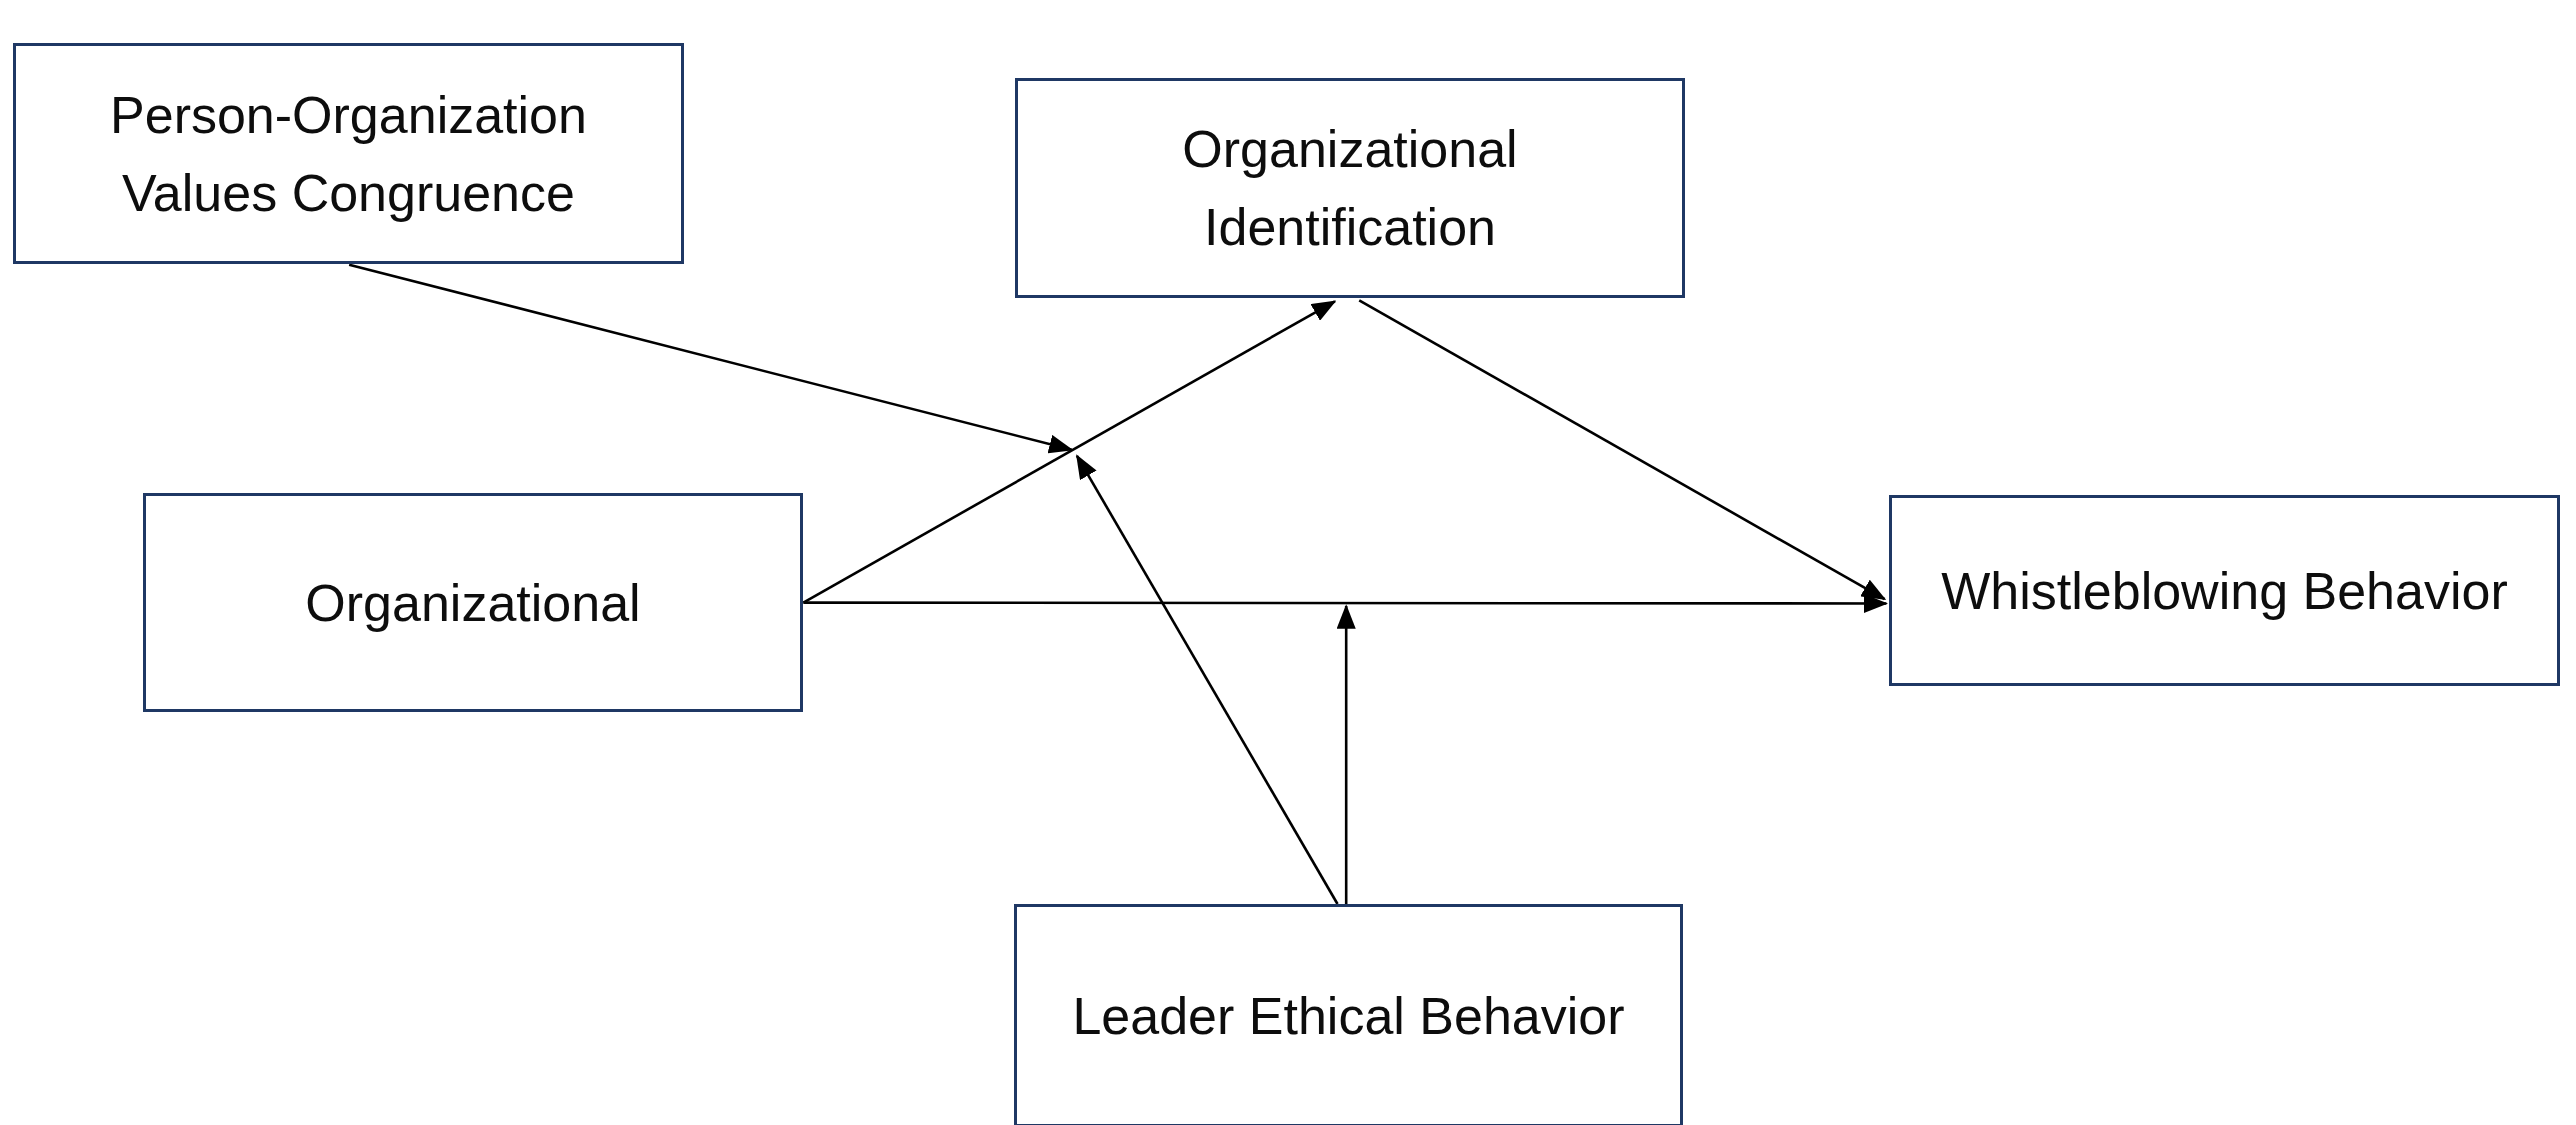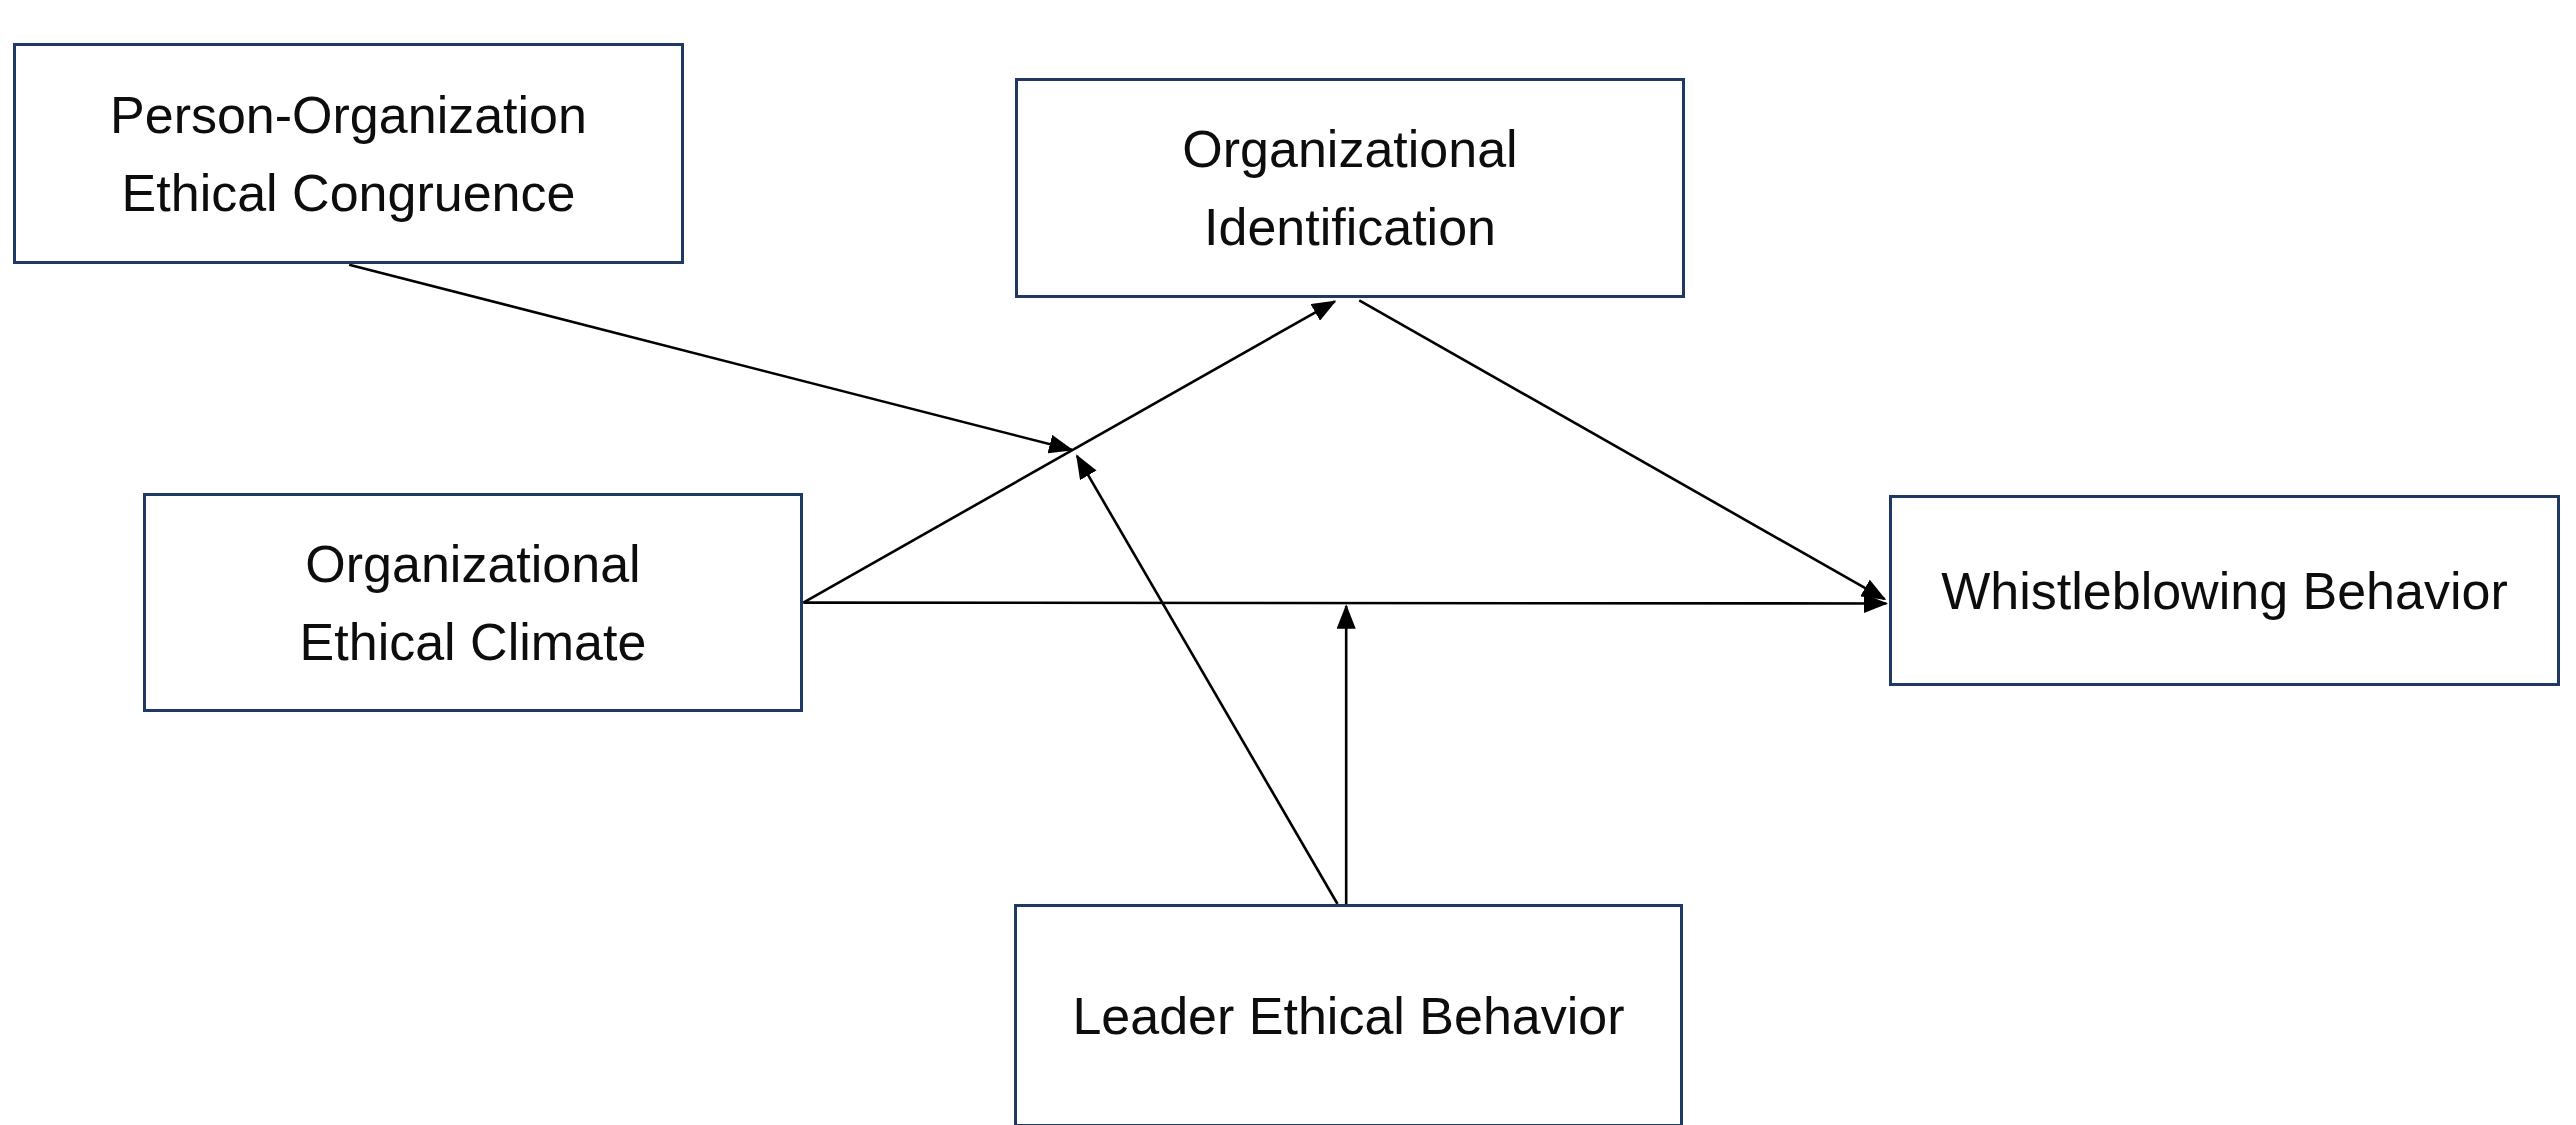--- a/index.html
+++ b/index.html
@@ -68,31 +68,30 @@
 
     <line x1="402" y1="277" x2="1234" y2="490" marker-end="url(#arrowhead)"></line>
 
     <line x1="1540" y1="1013" x2="1240" y2="497" marker-end="url(#arrowhead)"></line>
 
     <line x1="1550" y1="1013" x2="1550" y2="670" marker-end="url(#arrowhead)"></line>
   </svg>
 
   <div class="node node-povc">
     <div>Person-Organization</div>
-    <div>Ethical Congruence</div>
+    <div>Values Congruence</div>
   </div>
 
   <div class="node node-oi">
     <div>Organizational</div>
     <div>Identification</div>
   </div>
 
   <div class="node node-oec">
     <div>Organizational</div>
-    <div>Ethical Climate</div>
   </div>
 
   <div class="node node-wb">
     <div>Whistleblowing Behavior</div>
   </div>
 
   <div class="node node-leb">
     <div>Leader Ethical Behavior</div>
   </div>
 

